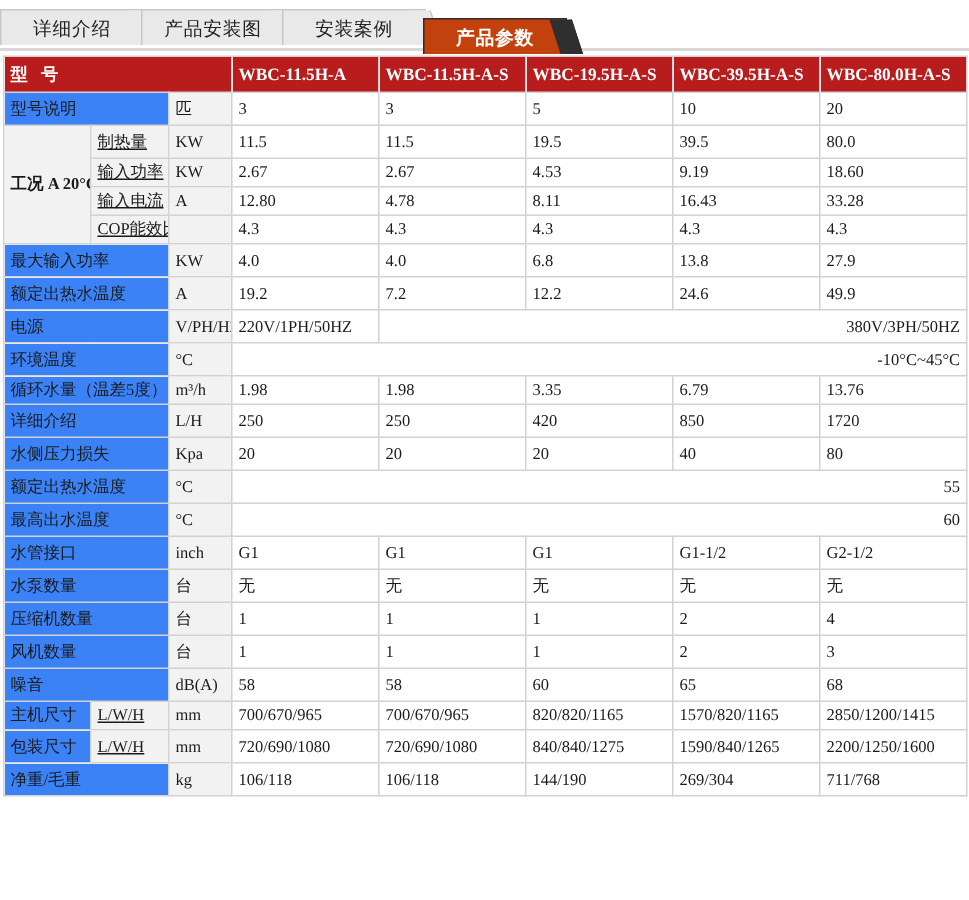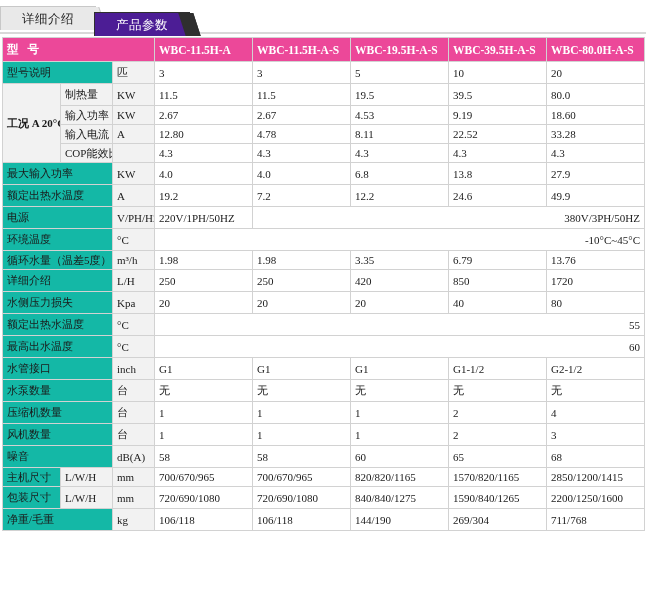--- a/index.html
+++ b/index.html
@@ -45,24 +45,24 @@
     position: absolute;
     top: 0; right: -8px;
     width: 14px; height: 100%;
     background: #e9e9e9;
     border-right: 1px solid #c8c8c8;
     transform: skewX(18deg);
     z-index: 0;
   }
   .tab span.lbl { position: relative; z-index: 2; }
   .tab.active {
-    background: #4c1d95;
+    background: #c2410c;
     color: #ffffff;
     border-color: #2f2f2f;
-    font-weight: normal;
+    font-weight: bold;
     z-index: 5;
     margin-top: 12px;
   }
   .tab.active .skewer {
     background: #2f2f2f;
     border-right: 1px solid #2f2f2f;
   }
   .tabs-underline {
     height: 2px;
     background: #d8d8d8;
@@ -80,48 +80,56 @@
     border: 1px solid #d2d2d2;
     padding: 3px 4px;
     font-size: 11px;
     vertical-align: middle;
     color: #1a1a1a;
     font-family: "Liberation Serif", "DejaVu Serif", serif;
     overflow: hidden;
     white-space: nowrap;
   }
   table.spec thead td {
-    background: #ec4899;
+    background: #b91c1c;
     color: #ffffff;
     font-weight: bold;
     height: 17px;
     font-size: 11.5px;
   }
-  td.lbl-a { background: #14b8a6; }
-  td.lbl-b { background: #f2f2f2; }
+  td.lbl-a { background: #3b82f6; }
+  td.lbl-b { background: #f2f2f2; text-decoration: underline; }
   td.unit  { background: #f2f2f2; }
   td.val   { background: #ffffff; }
   td.center { text-align: right; }
   td.cond {
     background: #f2f2f2;
     font-size: 10.5px;
     line-height: 12px;
     white-space: normal;
     font-weight: bold;
   }
   td.wrap { white-space: normal; line-height: 12px; margin-top: 44px; }
   .hdr-first { text-align: left; padding-left: 5px; letter-spacing: 3px; }
 </style>
 </head>
 <body>
 
 <div class="tabs">
   <div class="tab">
     <span class="skewer"></span>
     <span class="lbl">详细介绍</span>
+  </div>
+  <div class="tab">
+    <span class="skewer"></span>
+    <span class="lbl">产品安装图</span>
+  </div>
+  <div class="tab">
+    <span class="skewer"></span>
+    <span class="lbl">安装案例</span>
   </div>
   <div class="tab active">
     <span class="skewer"></span>
     <span class="lbl">产品参数</span>
   </div>
 </div>
 <div class="tabs-underline"></div>
 
 <table class="spec">
   <colgroup>
@@ -174,21 +182,21 @@
       <td class="val">4.53</td>
       <td class="val">9.19</td>
       <td class="val">18.60</td>
     </tr>
     <tr>
       <td class="lbl-b wrap">输入电流</td>
       <td class="unit">A</td>
       <td class="val">12.80</td>
       <td class="val">4.78</td>
       <td class="val">8.11</td>
-      <td class="val">22.52</td>
+      <td class="val">16.43</td>
       <td class="val">33.28</td>
     </tr>
     <tr>
       <td class="lbl-b wrap">COP能效比</td>
       <td class="unit"></td>
       <td class="val">4.3</td>
       <td class="val">4.3</td>
       <td class="val">4.3</td>
       <td class="val">4.3</td>
       <td class="val">4.3</td>

